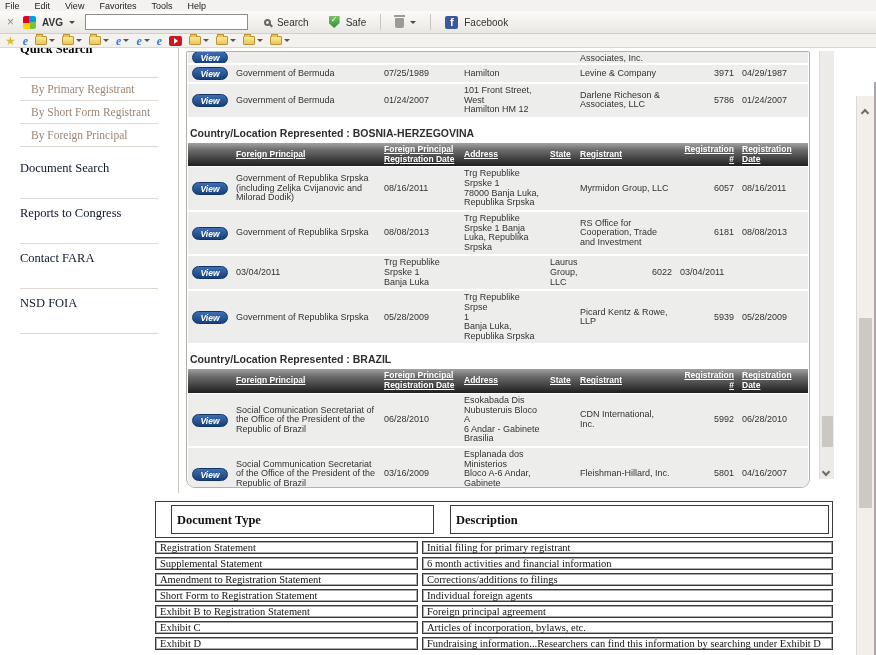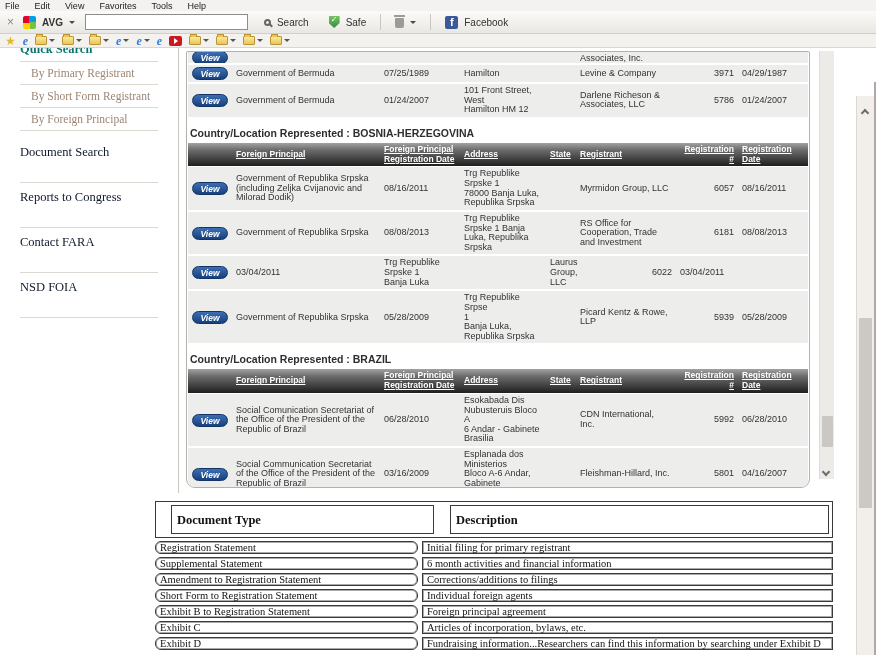--- a/index.html
+++ b/index.html
@@ -58,22 +58,22 @@
                border-left:4px solid #fff; border-top:3px solid transparent;
                border-bottom:3px solid transparent; }
   .sm-caret { width:0; height:0; border-left:3px solid transparent; border-right:3px solid transparent;
               border-top:3px solid #555; display:inline-block; }
 
   
   .page { position:relative; height:606px; background:#fff; }
 
   .sidebar { position:absolute; left:20px; top:0; width:138px; overflow:hidden;
              font-family:"Liberation Serif", serif; }
-  .sb-heading { font-weight:bold; font-size:12.5px; color:#0f766e; margin-top:-6px;
-                padding-bottom:4px; border-bottom:1px solid #ddd8d1; }
+  .sb-heading { font-weight:bold; font-size:12.5px; color:#000000; margin-top:-6px;
+                padding-bottom:20px; border-bottom:1px solid #ddd8d1; }
   .sb-sub { font-size:11.5px; color:#9c8574; padding:5px 0 5px 11px;
             border-bottom:1px solid #ddd8d1; }
   .sb-gap { height:7px; }
   .sb-item { font-size:12.5px; color:#0f172a; padding:7px 0 22px 0;
              border-bottom:1px solid #ddd8d1; }
   .v-divider { position:absolute; left:178px; top:0; width:1px; height:445px; background:#cbc8c2; }
 
   
   .card { position:absolute; left:186px; top:3px; width:624px; height:437px;
           border:1px solid #b3b1ad; border-radius:2px 2px 9px 9px; background:#fff;
@@ -120,21 +120,21 @@
                font-family:"Liberation Serif", serif; }
   .doc-head { border:1px solid #3a3a3a; padding:3px; display:flex; gap:4px; margin-bottom:3px; }
   .doc-head .hd { border:1px solid #3a3a3a; height:29px; line-height:29px; font-weight:bold;
                   font-size:12.5px; padding:0 5px; color:#111;margin-left:12px; }
   .hd-left { width:263px; }
   .hd-right { flex:1; }
   .doc-row { display:flex; gap:4px; margin-bottom:3px; }
   .doc-cell { border:1px solid #3a3a3a; box-shadow:inset 0 0 0 1px #aaa; height:13px;
               line-height:12px; font-size:10.5px; padding:0 4px; color:#111; position:relative;
               overflow:hidden; white-space:nowrap; }
-  .dc-left { width:263px;border-radius:6px; }
+  .dc-left { width:263px; }
   .dc-right { flex:1; }
   .doc-cell::before { content:""; position:absolute; left:-5px; top:5px; width:2px; height:2px;
                       background:#333; }
 </style>
 </head>
 <body>
 
 <div class="menu-bar">
   <span class="menu-item">File</span>
   <span class="menu-item">Edit</span>

